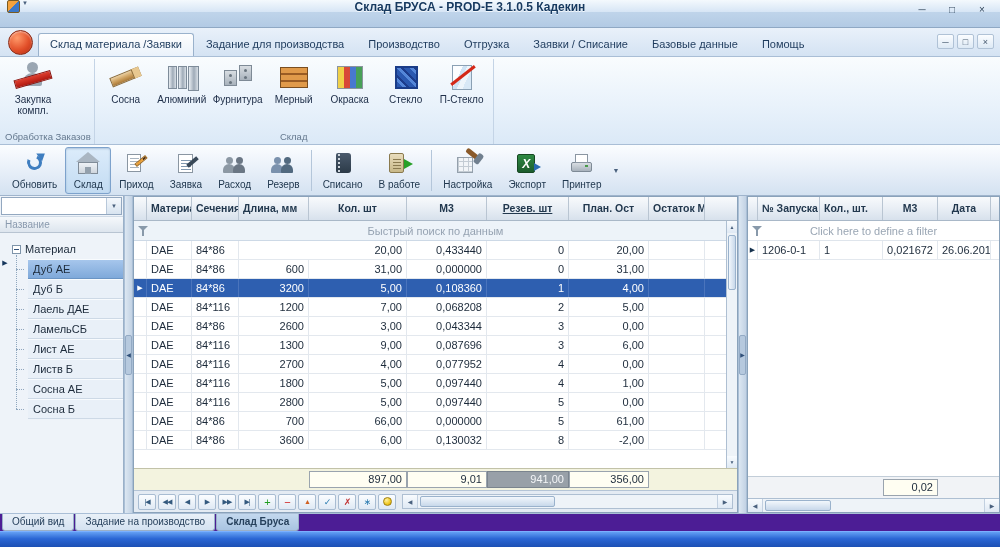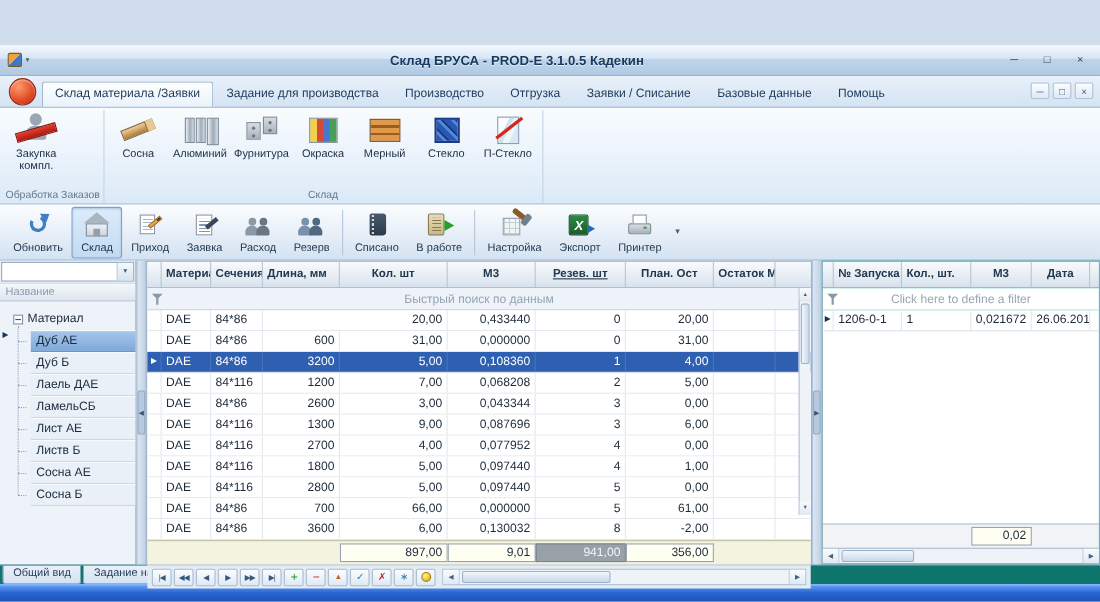--- a/index.html
+++ b/index.html
@@ -1,22 +1,22 @@
 <!DOCTYPE html>
 <html><head>
 <meta charset="utf-8">
 <style>
   * { box-sizing:border-box; margin:0; padding:0; }
   html,body { width:1000px; height:547px; overflow:hidden; }
   body { font-family:"Liberation Sans","DejaVu Sans",sans-serif; font-size:11px; color:#1c2a3a; background:#cfdded; }
   #app { width:1000px; height:547px; display:flex; flex-direction:column; }
 
   
-  .titlebar { flex:0 0 28px; display:flex; align-items:center; padding:0 4px;
-    background:linear-gradient(#f4f9fd,#d6e5f5 45%,#bfd4ea 46%,#b2cae4); border-bottom:1px solid #8fa8c4;margin-top:41px; }
+  .titlebar { flex:0 0 28px; display:flex; padding:0 4px;
+    background:linear-gradient(#f4f9fd,#d6e5f5 45%,#bfd4ea 46%,#b2cae4); border-bottom:1px solid #8fa8c4; }
   .app-ico { width:13px; height:13px; margin:0 2px 0 3px; border-radius:2px;
     background:linear-gradient(135deg,#f4a23c 0 50%,#3c78c8 50%); border:1px solid #7a5a20; }
   .qat-chev { font-size:6px; color:#4a617e; margin-right:4px; }
   .title-text { flex:1; text-align:center; font-weight:bold; font-size:12px; color:#173a60; text-shadow:0 1px 0 rgba(255,255,255,.7); }
   .winbtns { display:flex; gap:2px; }
   .winbtn { width:28px; height:18px; display:flex; align-items:center; justify-content:center; font-size:10px; color:#33475c; border-radius:2px; }
 
   
   .tabrow { flex:0 0 29px; position:relative; background:linear-gradient(#e9f1fa,#d4e3f3); border-bottom:1px solid #a9bed6; display:flex; align-items:flex-end; padding:0 2px; }
   .appbtn { position:absolute; left:8px; top:2px; width:25px; height:25px; border-radius:50%;
@@ -154,27 +154,27 @@
   .hscroll { flex:1; height:15px; margin-left:6px; display:flex; border:1px solid #aebfd2; background:#eef3f8; }
   .hs-btn { width:15px; display:flex; align-items:center; justify-content:center; font-size:6px; color:#4a617e; background:linear-gradient(#f8fbfe,#dfe9f4); border-right:1px solid #c2d0e0; }
   .hs-btn.right { border-right:none; border-left:1px solid #c2d0e0; }
   .hs-track { flex:1; position:relative; }
   .hs-thumb { position:absolute; left:2px; top:1px; bottom:1px; width:45%; background:linear-gradient(#f2f7fc,#c8d8ea); border:1px solid #9ab2cc; border-radius:2px; }
   .vscroll { position:absolute; top:24px; right:0; bottom:44px; width:11px; border-left:1px solid #aebfd2; background:#eef3f8; display:flex; flex-direction:column; }
   .vs-btn { height:12px; display:flex; align-items:center; justify-content:center; font-size:5px; color:#4a617e; background:linear-gradient(#f8fbfe,#dfe9f4); }
   .vs-track { flex:1; position:relative; }
   .vs-thumb { position:absolute; top:2px; left:1px; right:1px; height:55px; background:linear-gradient(90deg,#f2f7fc,#c8d8ea); border:1px solid #9ab2cc; border-radius:2px; }
 
-  .rightgrid { flex:0 0 243px; background:#14b8a6; border:1px solid #8aa2ba; display:flex; flex-direction:column; }
+  .rightgrid { flex:0 0 243px; background:#000000; border:1px solid #8aa2ba; display:flex; flex-direction:column; }
   .filterrow { flex:0 0 20px; border-bottom:1px solid #dfe5ec; position:relative; display:flex; align-items:center; justify-content:center; color:#9aa6b4; background:#fff; }
   .rsummary { flex:0 0 22px; border-top:1px solid #c2cdd8; background:#f1f3f6; position:relative; }
   .rhscroll { flex:0 0 14px; border-top:1px solid #aebfd2; background:#eef3f8; display:flex; }
 
   
-  .bottomtabs { flex:0 0 18px; background:#0f766e; border-top:1px solid #a9bed6; display:flex; padding-left:2px; }
+  .bottomtabs { flex:0 0 18px; background:#4c1d95; border-top:1px solid #a9bed6; display:flex; padding-left:2px; }
   .btab { padding:2px 9px; font-size:10px; color:#26405c; border:1px solid #9ab0c8; border-top:none; border-radius:0 0 3px 3px;
     background:linear-gradient(#e9f0f8,#d4e2f1); margin-right:1px; white-space:nowrap; }
   .btab.active { background:linear-gradient(#c3d8ee,#a9c4e2); font-weight:bold; }
   .taskbar { flex:0 0 16px; background:linear-gradient(#63a0f4,#2a66d4 45%,#1c50b4); border-top:1px solid #7ab0ff; }
 </style>
 </head>
 <body>
 
 <div id="app">
 
@@ -237,32 +237,32 @@
             <div class="rtext">Алюминий</div>
           </div>
           <div class="ritem">
             <span class="icon32 ic-furn">
               <i></i>
               <b></b>
             </span>
             <div class="rtext">Фурнитура</div>
           </div>
           <div class="ritem">
+            <span class="icon32 ic-merny">
+              <i></i>
+              <b></b>
+            </span>
+            <div class="rtext">Мерный</div>
+          </div>
+          <div class="ritem">
             <span class="icon32 ic-okraska">
               <i></i>
               <b></b>
             </span>
             <div class="rtext">Окраска</div>
-          </div>
-          <div class="ritem">
-            <span class="icon32 ic-merny">
-              <i></i>
-              <b></b>
-            </span>
-            <div class="rtext">Мерный</div>
           </div>
           <div class="ritem">
             <span class="icon32 ic-steklo">
               <i></i>
               <b></b>
             </span>
             <div class="rtext">Стекло</div>
           </div>
           <div class="ritem">
             <span class="icon32 ic-psteklo">

